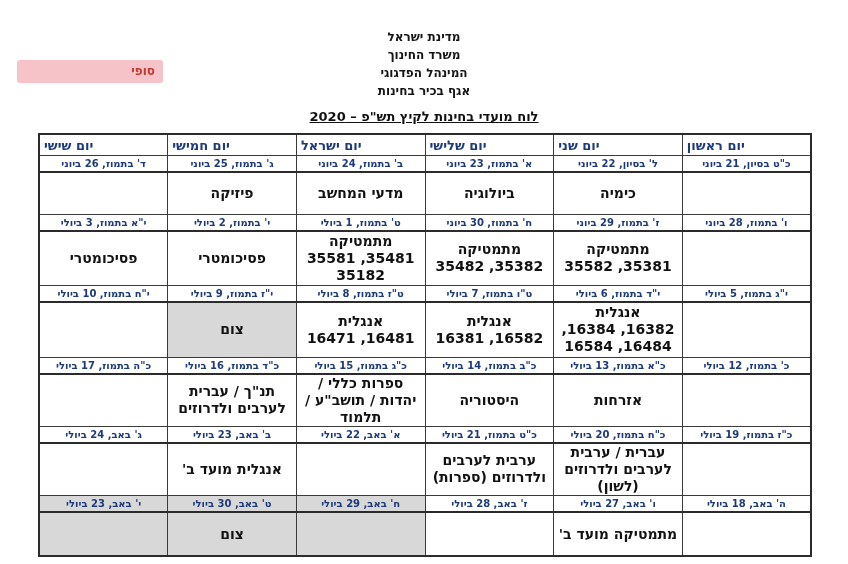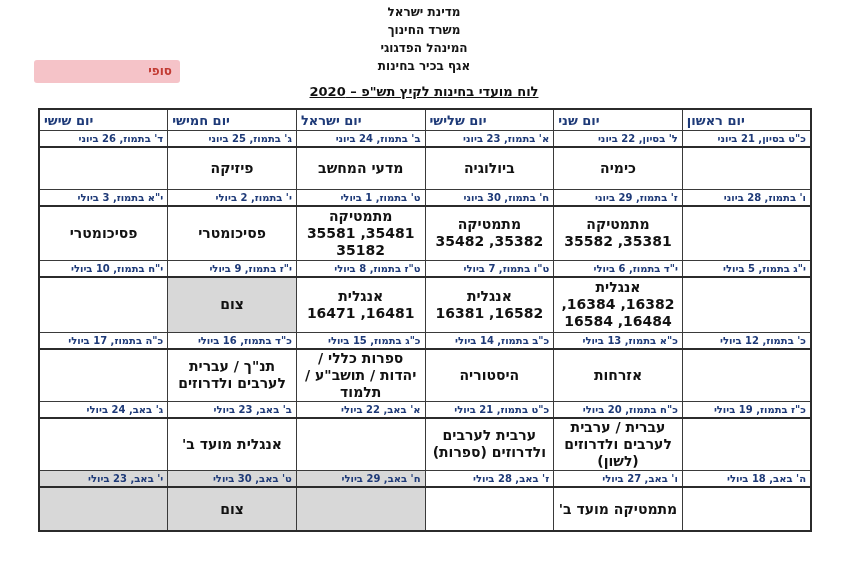--- a/index.html
+++ b/index.html
@@ -1,27 +1,27 @@
 <!DOCTYPE html>
 <html lang="he" style="--blue: #1e3a78; --red: #d9342b; --gray: #d8d8d8; --pink-bg: #f5c3c8; --pink-text: #c23b33;"><head>
 <meta charset="utf-8">
 <style>
   html,body { margin:0; padding:0; }
   body {
     width:848px; height:564px; background:#ffffff; overflow:hidden;
     font-family:"DejaVu Sans", sans-serif; position:relative;
     -webkit-font-smoothing:antialiased;
   }
-  .org-header { padding-top:3px; text-align:center; }
+  .org-header { padding-top:28px; text-align:center; }
   .org-line {
     font-size:12px; font-weight:bold; color:#151515; line-height:18px;
     direction:rtl;
   }
   .status-box {
-    position:absolute; left:34px; top:60px; width:146px;
+    position:absolute; left:17px; top:60px; width:146px;
     background:var(--pink-bg); color:var(--pink-text);
     border-radius:3px; padding:3px 8px; box-sizing:border-box;
     font-size:12px; font-weight:bold; line-height:17px;
     direction:rtl; text-align:right;
   }
   .doc-title {
     margin-top:9px; text-align:center; direction:rtl;
     font-size:13px; font-weight:bold; color:#111;
     text-decoration:underline;
   }
@@ -32,21 +32,21 @@
   }
   .exam-table th, .exam-table td {
     border:1px solid #3a3a3a; padding:0 4px; overflow:hidden;
   }
   .exam-table th {
     height:20px; font-size:13px; font-weight:bold;
     color:var(--blue); text-align:left;
   }
   tr.date-row td {
     height:15px; font-size:10px; font-weight:bold; color:var(--blue);
-    text-align:right; border-bottom:2px solid #2b2b2b; line-height:11px;
+    text-align:center; border-bottom:2px solid #2b2b2b; line-height:11px;
   }
   tr.subject-row td {
     font-size:14px; font-weight:bold; color:#121212;
     text-align:center; vertical-align:middle; line-height:17px;
   }
   td.gray { background:var(--gray); }
   td.red { color:var(--red); }
   .subject-line { direction:rtl; }
 </style>
 </head>

